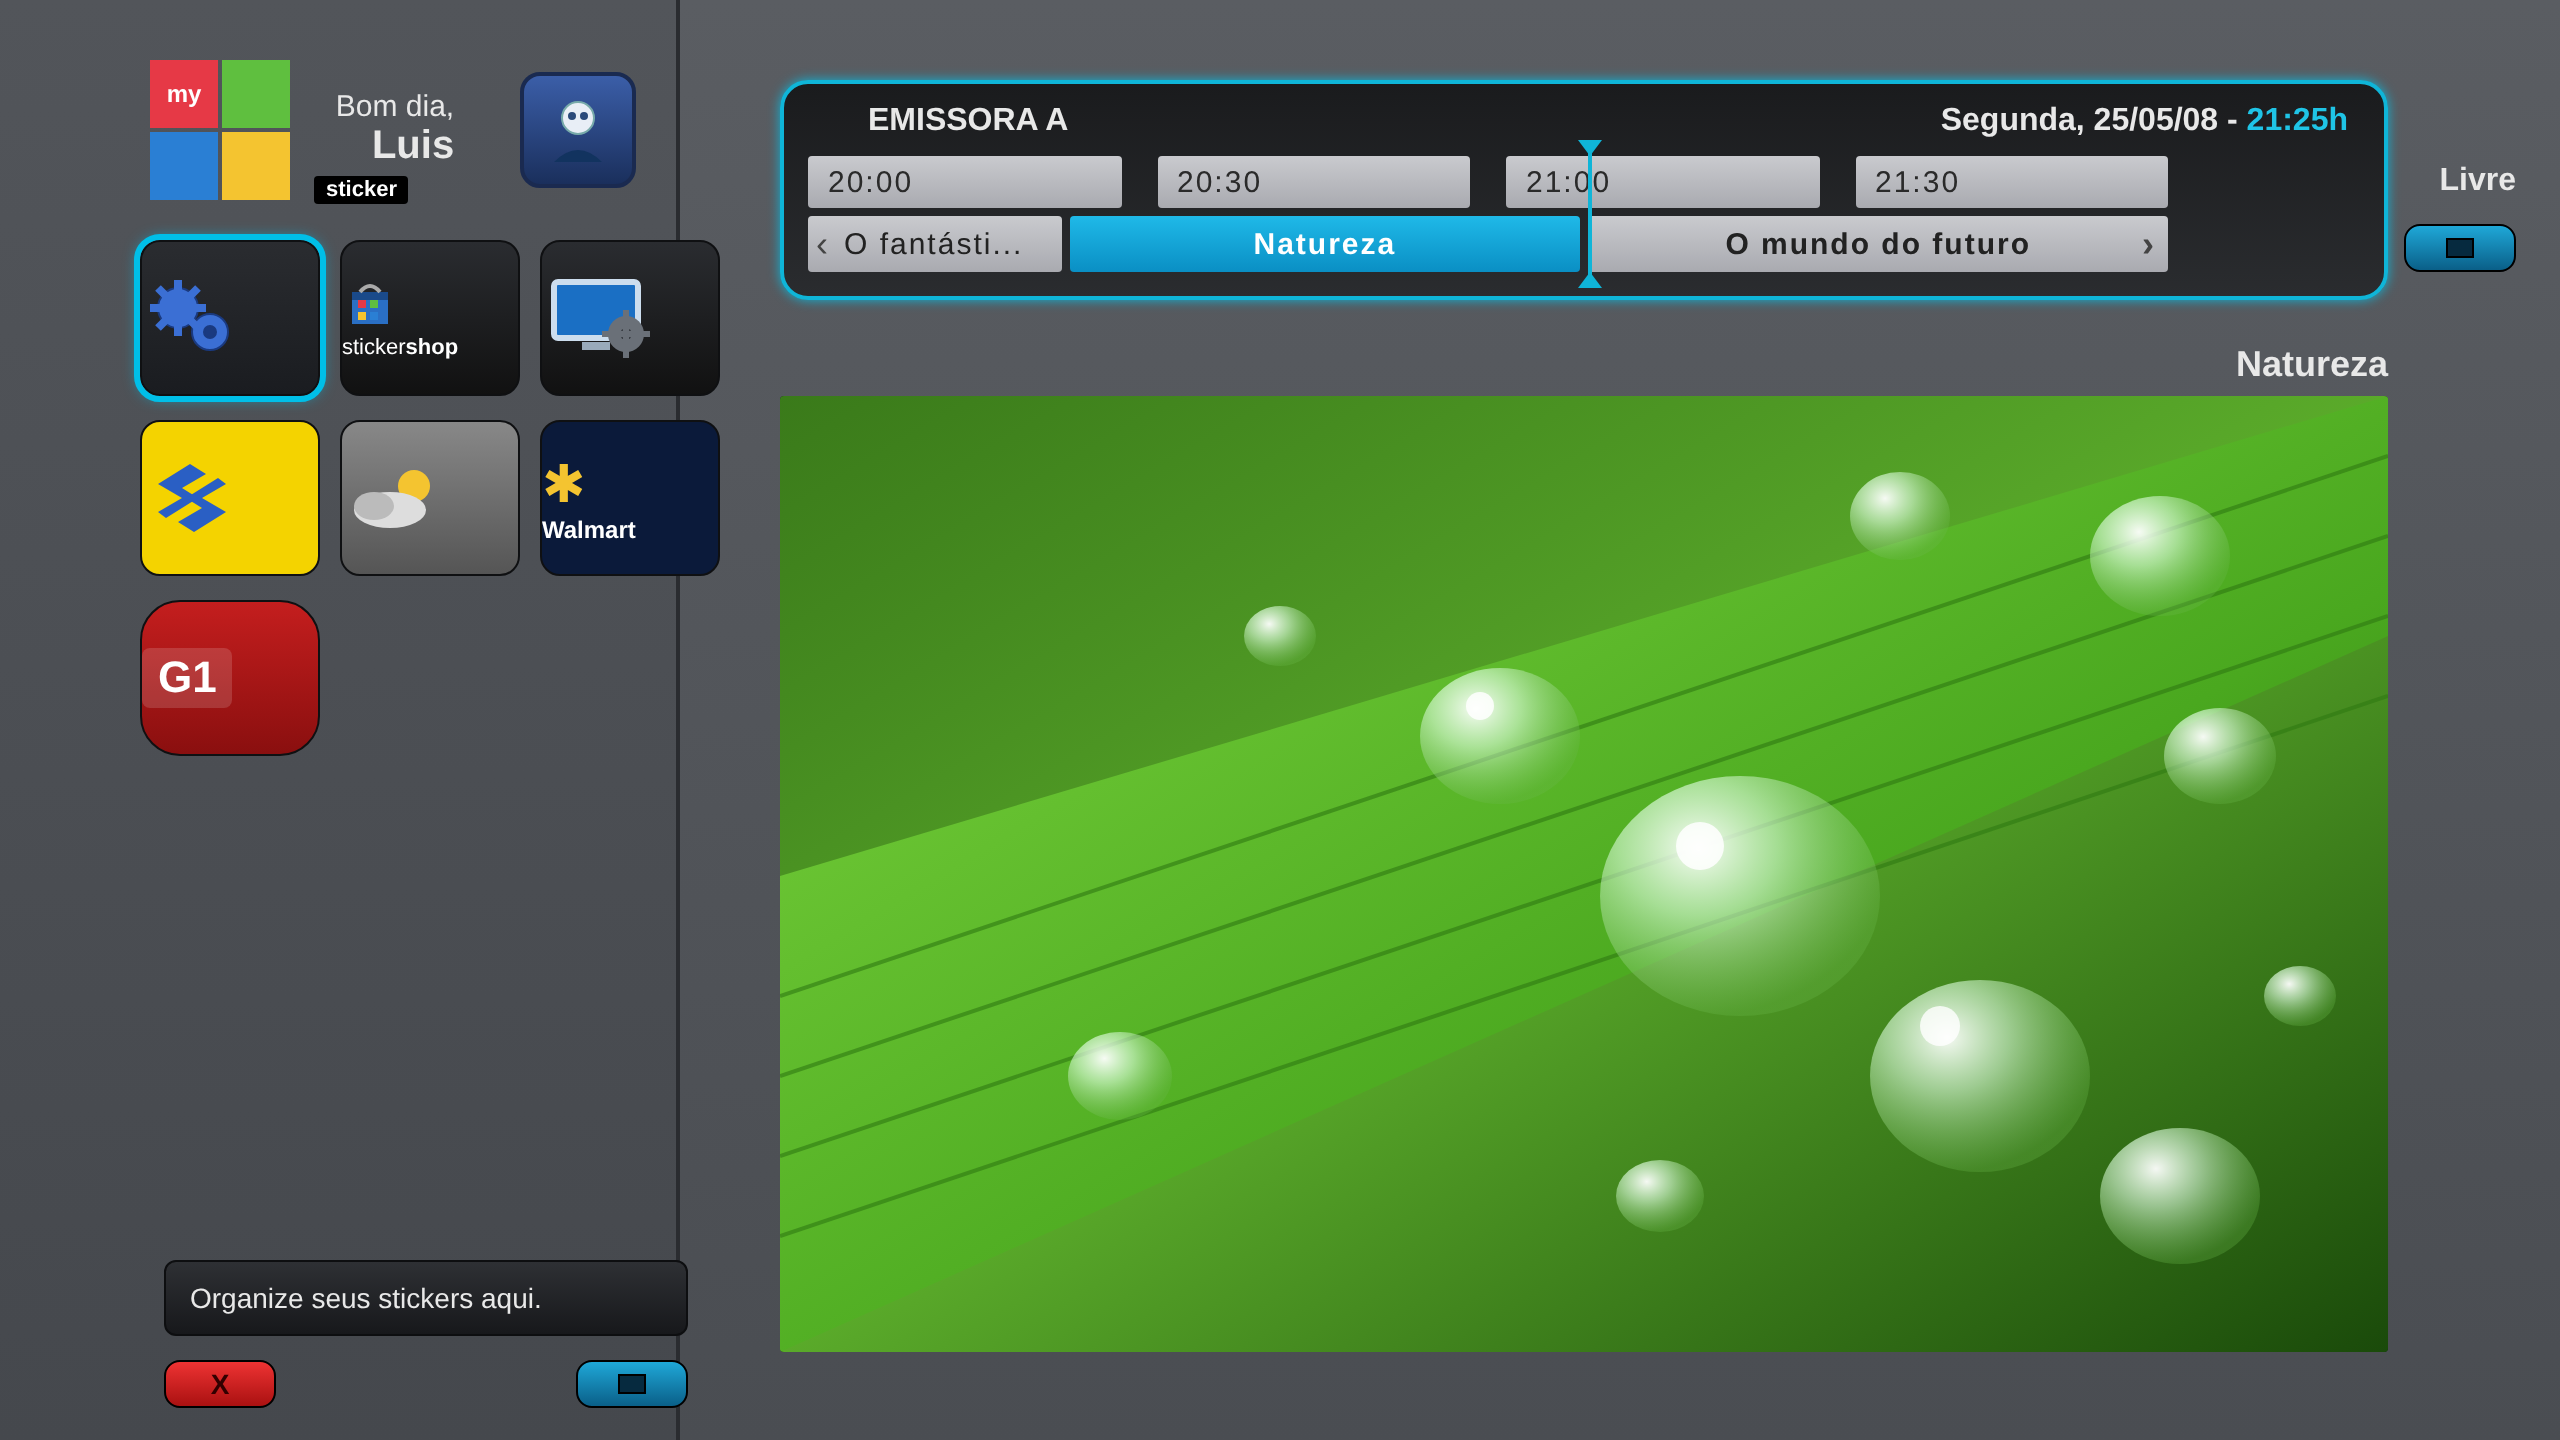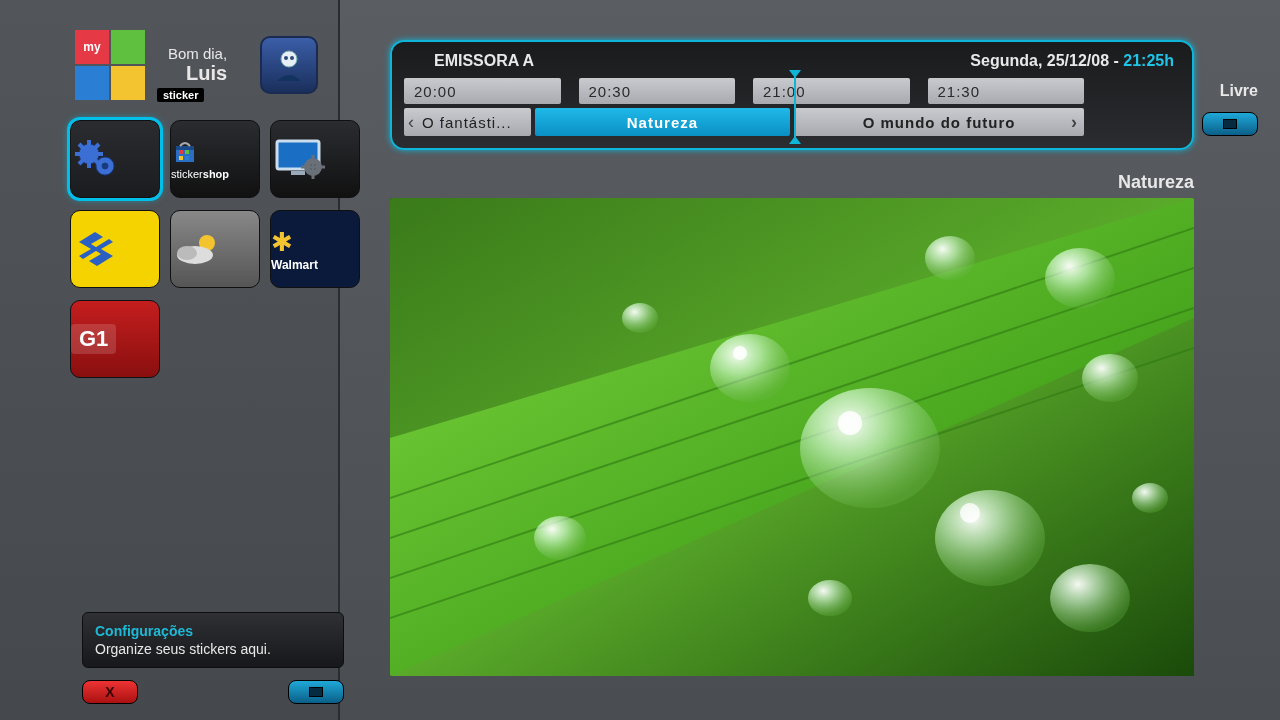--- a/index.html
+++ b/index.html
@@ -68,21 +68,21 @@
   .tile-stickershop { background:linear-gradient(to bottom,#2a2c30,#111);}
   .tile-stickershop .bag { width:28px;height:28px; }
   .tile-stickershop .txt { font-size:11px; margin-top:2px;}
   .tile-stickershop .txt b{color:#fff;}
   .tile-tvsettings { background:linear-gradient(to bottom,#2a2c30,#111);}
   .tile-bb { background:#f4d300; }
   .tile-weather { background:linear-gradient(to bottom,#888,#555);}
   .tile-walmart { background:#0b1a3a; }
   .tile-walmart .spark{ color:#f4c430; font-size:26px;}
   .tile-walmart .wm{font-size:12px;font-weight:bold;}
-  .tile-g1 { background:linear-gradient(to bottom,#c41e1e,#8a0f0f);}
+  .tile-g1 { background:linear-gradient(to bottom,#c41e1e,#8a0f0f);border-radius:20px;}
   .tile-g1 .g1{font-size:22px;font-weight:bold;color:#fff; background:rgba(255,255,255,.15); padding:2px 8px; border-radius:4px;}
   
   .info-box {
     position:absolute; left:82px; bottom:52px; width:262px;
     background:linear-gradient(to bottom,#2e3034,#17181b);
     border:1px solid #0d0e10; border-radius:6px;
     padding:10px 12px; color:#e8e8e8; font-size:14px;
   }
   .info-title { color:#1fb9d6; font-weight:bold; margin-bottom:2px; font-size:14px;}
   
@@ -242,37 +242,36 @@
     <div class="app-tile tile-walmart">
       <div class="spark">✱</div>
       <div class="wm">Walmart</div>
     </div>
     <div class="app-tile tile-g1">
       <div class="g1">G1</div>
     </div>
   </div>
 
   <div class="info-box">
-    <div class="info-title">Configurações</div>
     <div>Organize seus stickers aqui.</div>
   </div>
 
   <div class="pill pill-red">
     <span>X</span>
   </div>
   <div class="pill pill-blue">
     <div class="slot"></div>
   </div>
 </div>
 
 <div class="epg-box">
   <div class="epg-top">
     <div>EMISSORA A</div>
     <div class="time">
-      <span>Segunda, 25/12/08</span><span> - </span><span class="clock">21:25h</span>
+      <span>Segunda, 25/05/08</span><span> - </span><span class="clock">21:25h</span>
     </div>
   </div>
   <div style="position:relative; width:680px;">
     <div class="time-row">
       <div class="time-cell">20:00</div>
       <div class="time-cell">20:30</div>
       <div class="time-cell">21:00</div>
       <div class="time-cell">21:30</div>
     </div>
     <div class="prog-row">

